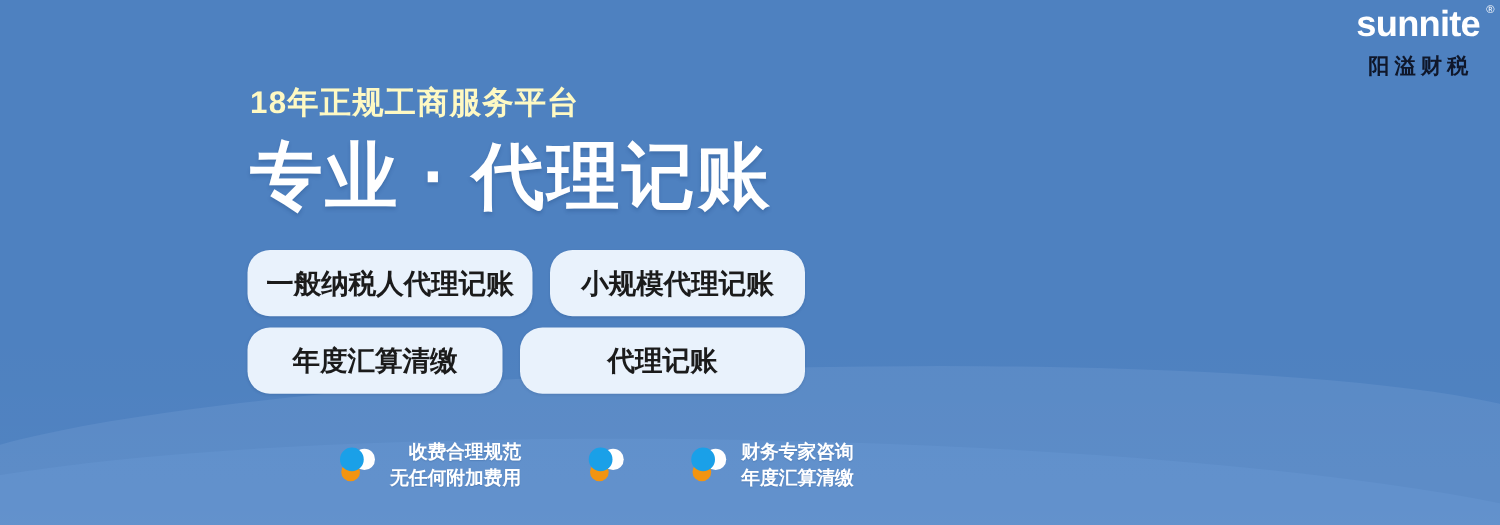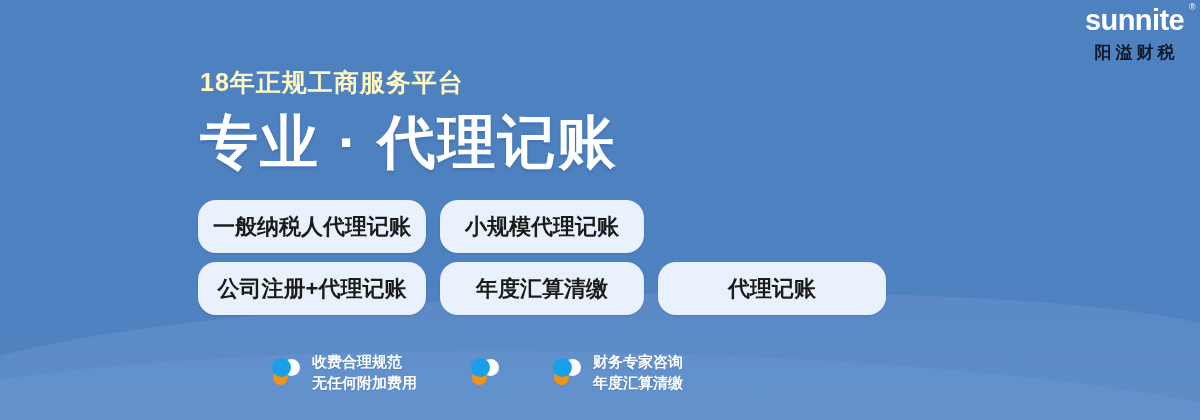--- a/index.html
+++ b/index.html
@@ -129,20 +129,21 @@
   .pill.w2 { width:204px; }
   .pill.w3 { width:228px; }
 
   
   .features {
     position:absolute;
     left:272px;
     top:351px;
     display:flex;
     gap:54px;
+    text-align:right;
   }
   .feature { display:flex; align-items:center; gap:12px; }
 
   .feat-icon {
     position:relative;
     width:28px;
     height:32px;
     flex:0 0 28px;
   }
   .feat-icon .dot-white {
@@ -194,21 +195,20 @@
     <div class="eyebrow">18年正规工商服务平台</div>
     <div class="headline">专业 · 代理记账</div>
   </div>
 
   <div class="pill-rows">
     <div class="pill-row">
       <div class="pill w1">一般纳税人代理记账</div>
       <div class="pill w2">小规模代理记账</div>
     </div>
     <div class="pill-row">
-      <div class="pill w1">公司注册+代理记账</div>
       <div class="pill w2">年度汇算清缴</div>
       <div class="pill w3">代理记账</div>
     </div>
   </div>
 
   <div class="features">
 
     <div class="feature">
       <span class="feat-icon">
         <span class="dot-white"></span>

